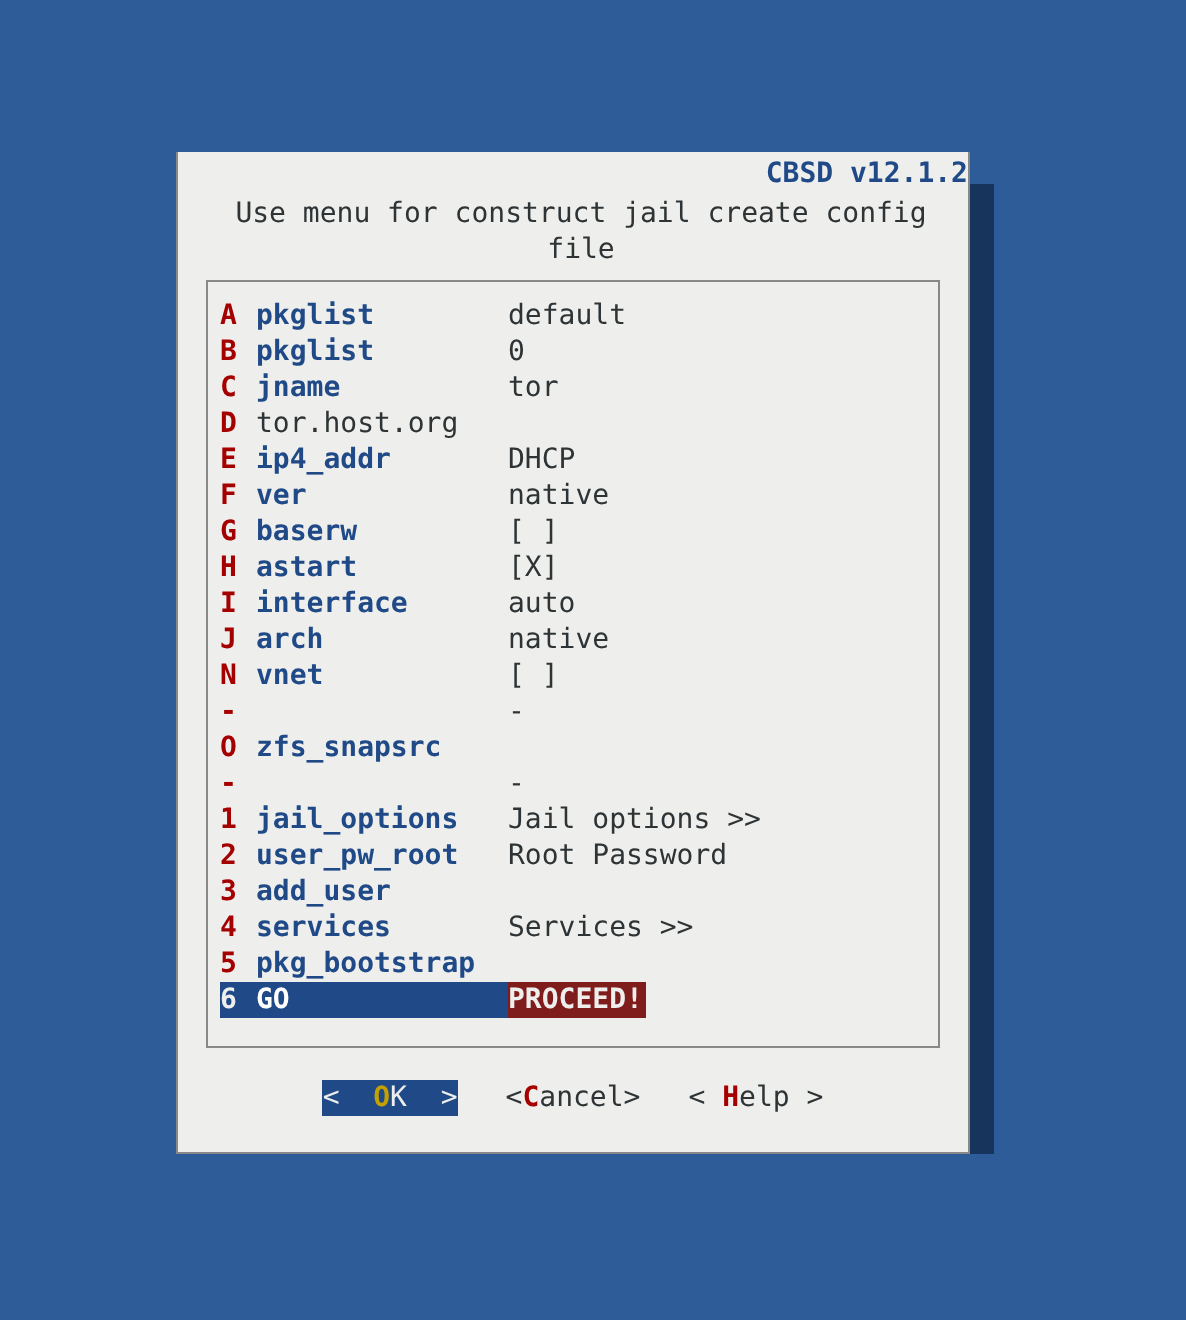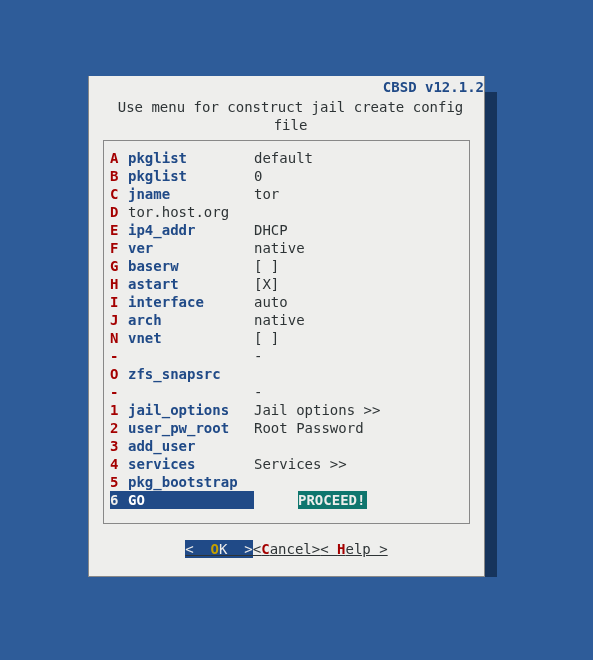--- a/index.html
+++ b/index.html
@@ -70,32 +70,31 @@
   }
   .row.selected .key {
     background: #204a87;
     color: #eeeeec;
   }
   .row.selected .name {
     background: #204a87;
     color: #ffffff; 
   }
   .row.selected .val-hl {
-    background: #0f766e;
+    background: #7f1d1d;
     color: #eeeeec;
     font-weight: bold;
     padding: 0 2px 0 0;
     display: inline-block;
-    margin-left: 44px;
   }
   .buttons {
     display: flex;
     justify-content: center;
+    gap: 24px;
     padding: 14px 0 6px 0;
-    text-decoration: underline;
   }
   .btn {
     white-space: pre;
   }
   .btn.sel {
     background: #204a87;
     color: #eeeeec;
   }
   .btn.sel .hot {
     color: #c4a000;

